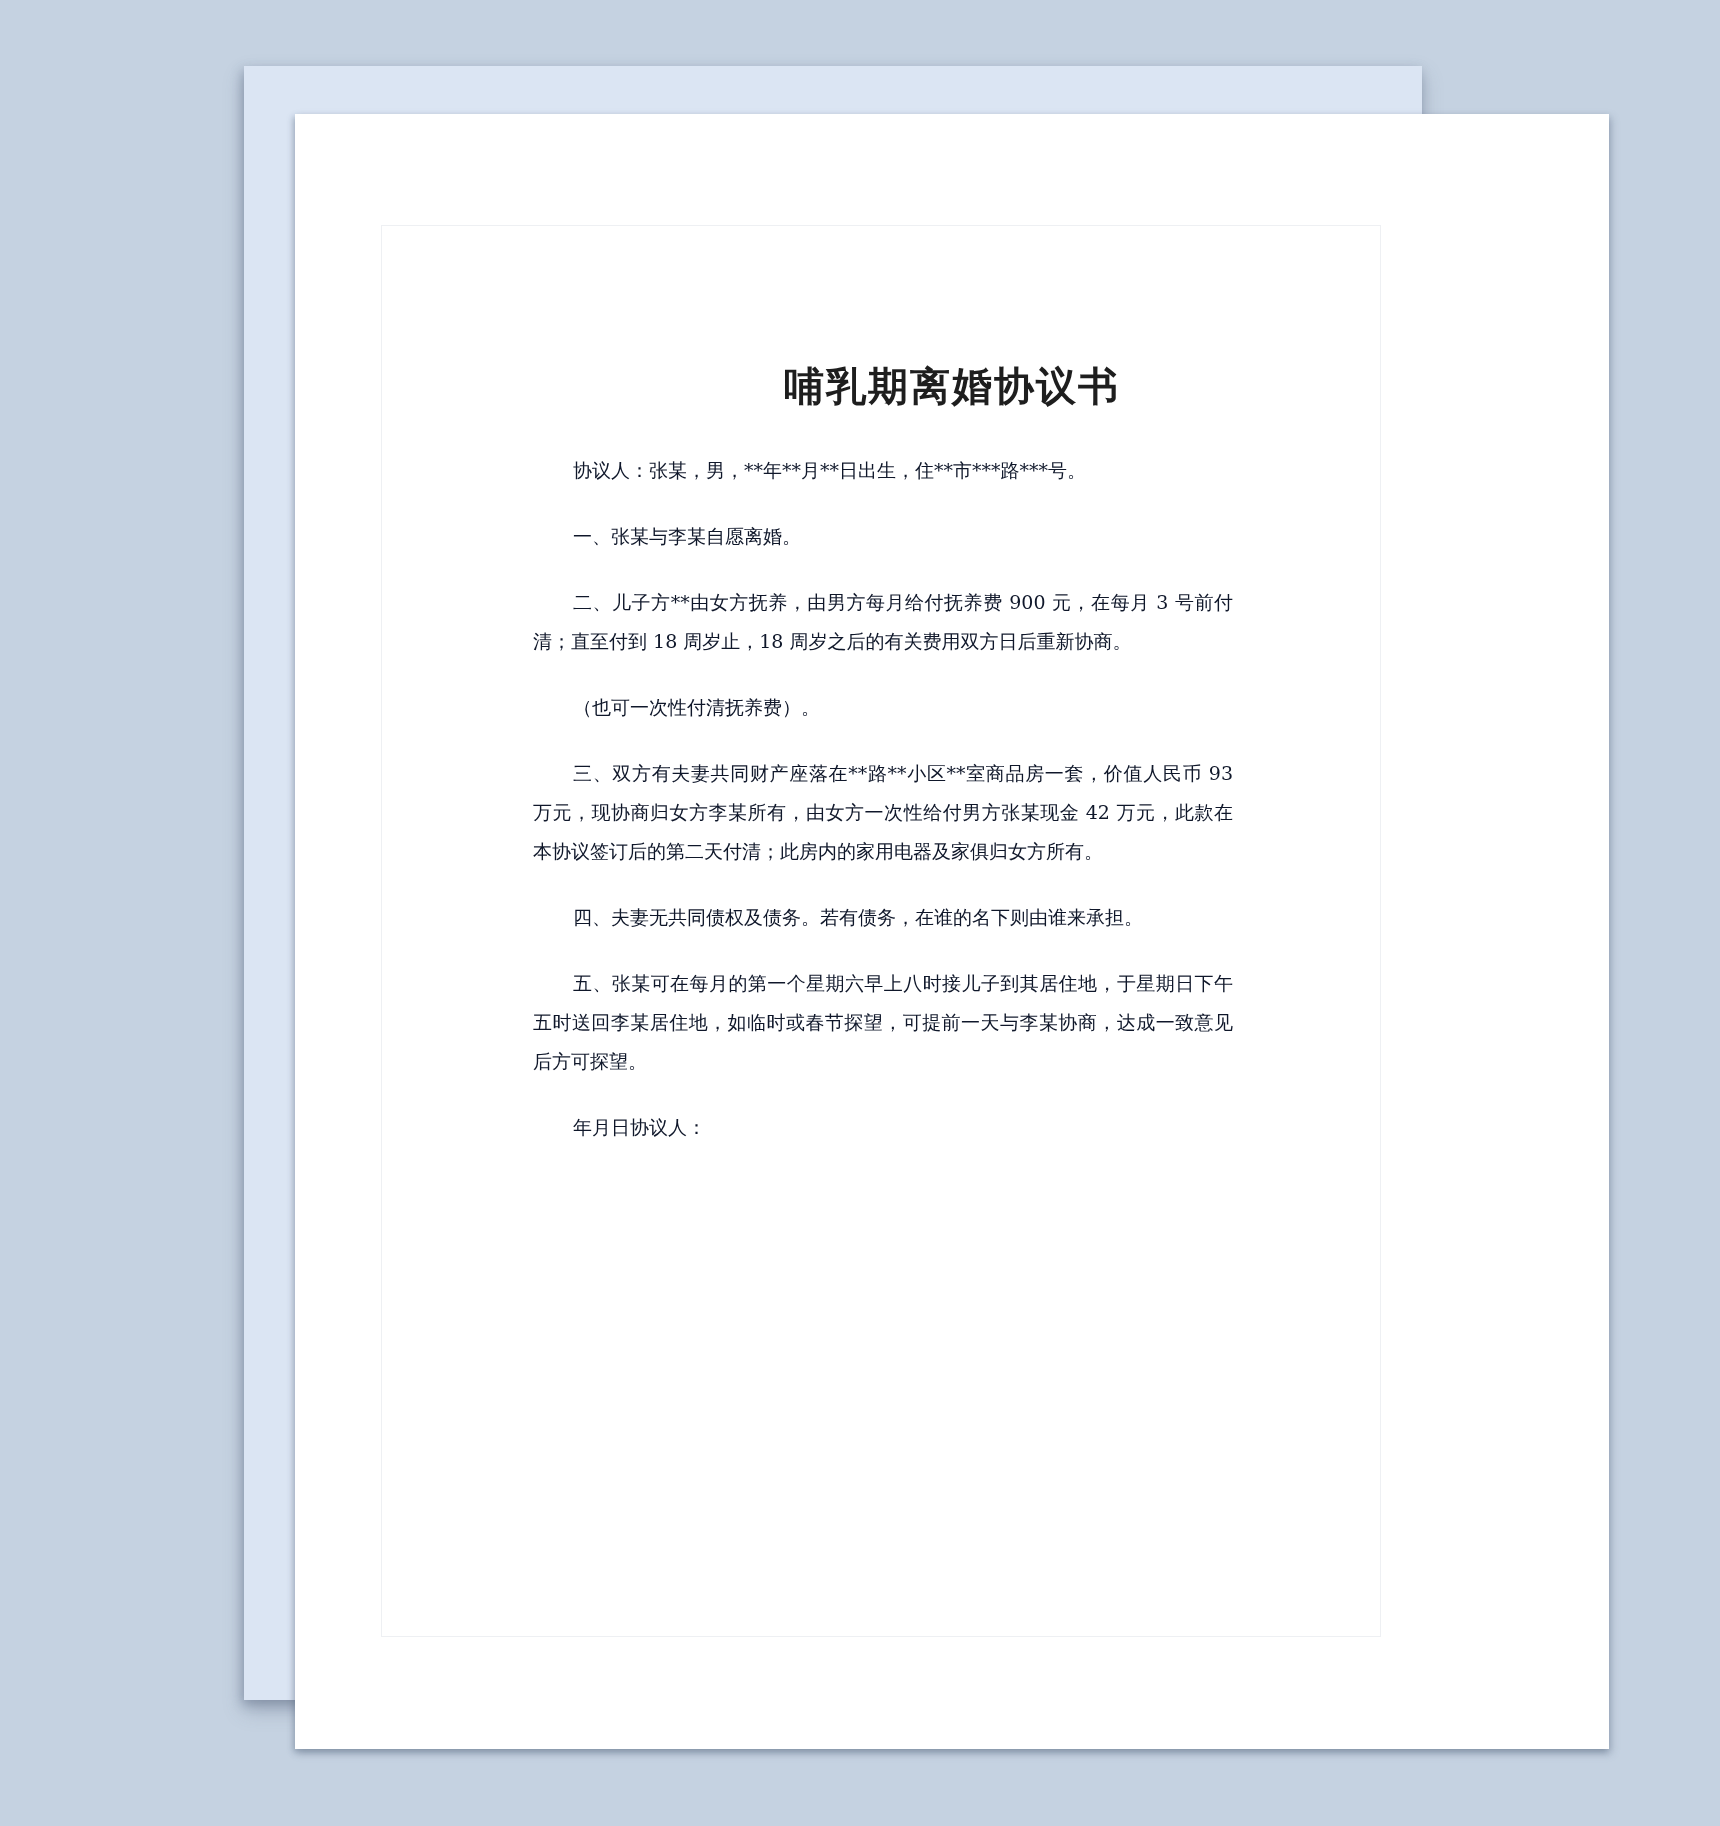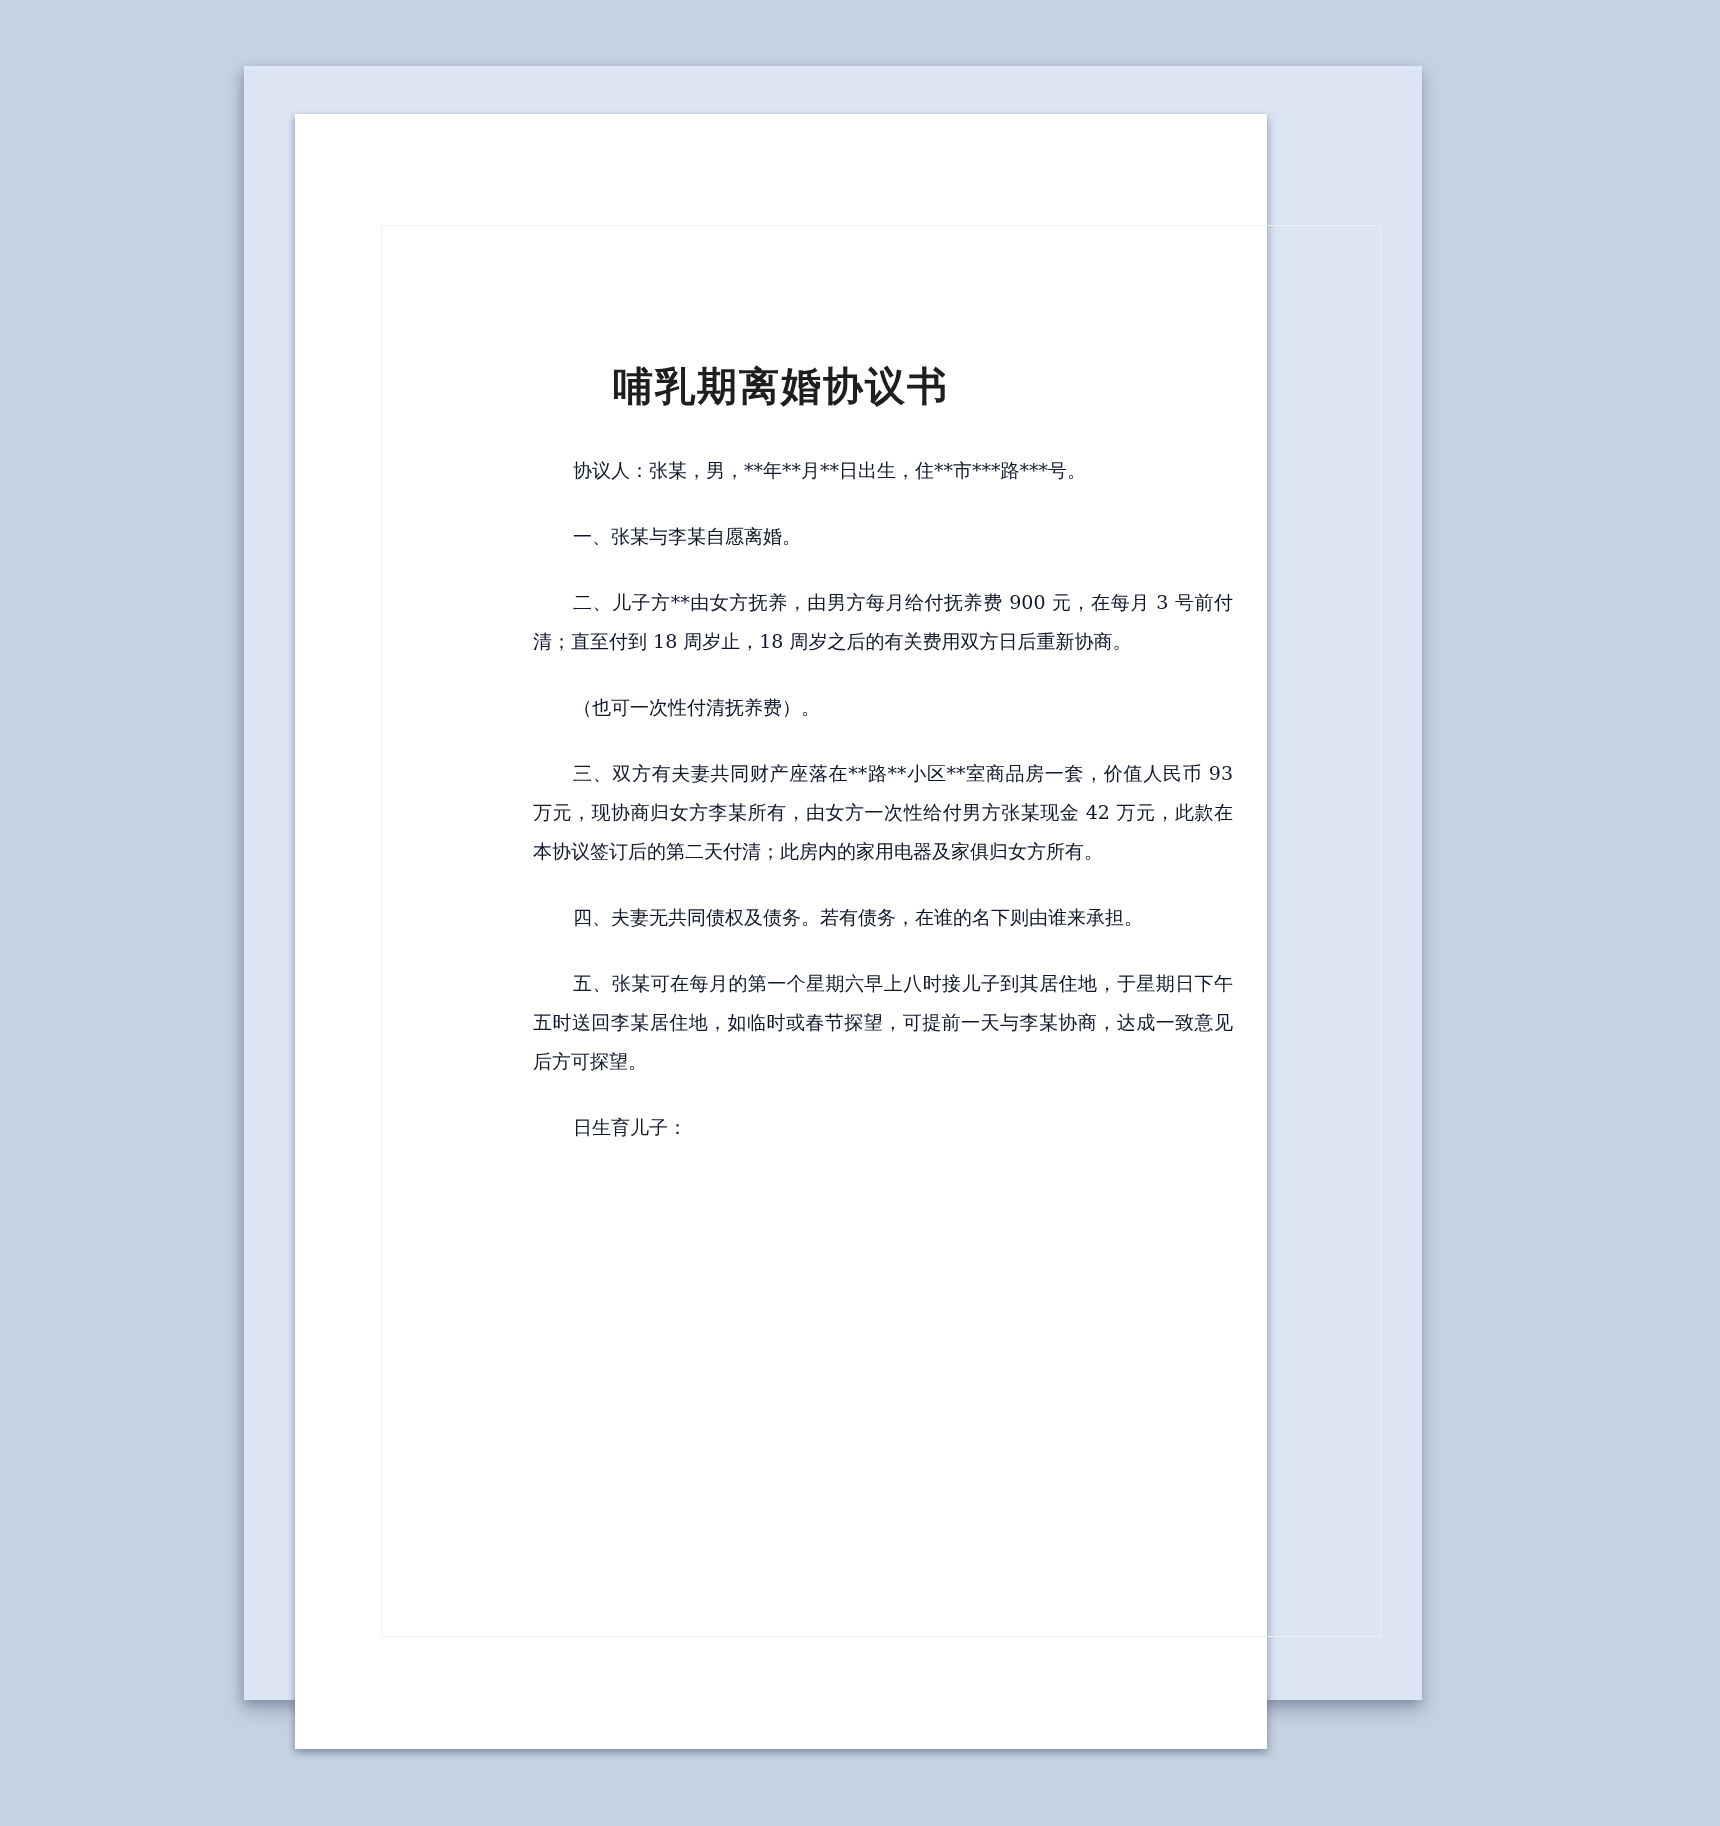--- a/index.html
+++ b/index.html
@@ -20,21 +20,21 @@
       top: 66px;
       width: 1178px;
       height: 1634px;
       background: #dbe5f3;
       box-shadow: -2px 4px 10px rgba(80, 95, 120, 0.35), 0 10px 18px rgba(80, 95, 120, 0.35);
     }
     .front-sheet {
       position: absolute;
       left: 295px;
       top: 114px;
-      width: 972px;
+      width: 1314px;
       height: 1635px;
       background: #ffffff;
       box-shadow: -2px 3px 6px rgba(90, 105, 130, 0.35), 2px 4px 8px rgba(90, 105, 130, 0.4);
     }
     .inner-frame {
       position: absolute;
       left: 86px;
       top: 111px;
       width: 1000px;
       height: 1412px;
@@ -80,15 +80,15 @@
   <h1 class="doc-title">哺乳期离婚协议书</h1>
 
   <div class="doc-body">
     <p>协议人：张某，男，**年**月**日出生，住**市***路***号。</p>
     <p>一、张某与李某自愿离婚。</p>
     <p>二、儿子方**由女方抚养，由男方每月给付抚养费 900 元，在每月 3 号前付清；直至付到 18 周岁止，18 周岁之后的有关费用双方日后重新协商。</p>
     <p>（也可一次性付清抚养费）。</p>
     <p>三、双方有夫妻共同财产座落在**路**小区**室商品房一套，价值人民币 93 万元，现协商归女方李某所有，由女方一次性给付男方张某现金 42 万元，此款在本协议签订后的第二天付清；此房内的家用电器及家俱归女方所有。</p>
     <p>四、夫妻无共同债权及债务。若有债务，在谁的名下则由谁来承担。</p>
     <p>五、张某可在每月的第一个星期六早上八时接儿子到其居住地，于星期日下午五时送回李某居住地，如临时或春节探望，可提前一天与李某协商，达成一致意见后方可探望。</p>
-    <p>日生育儿子：</p>
+    <p>年月日协议人：</p>
   </div>
 </div>
 
 </body></html>

